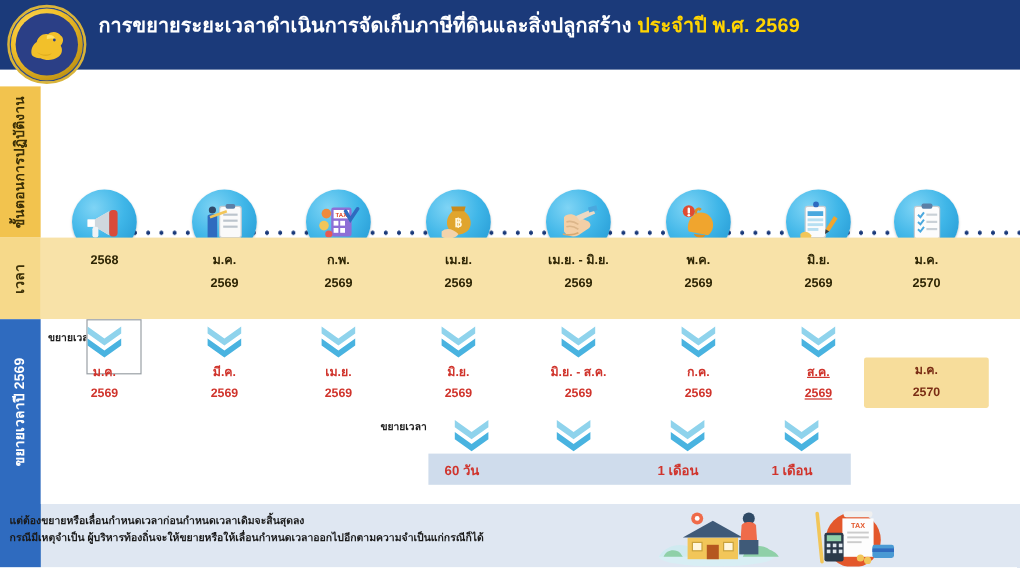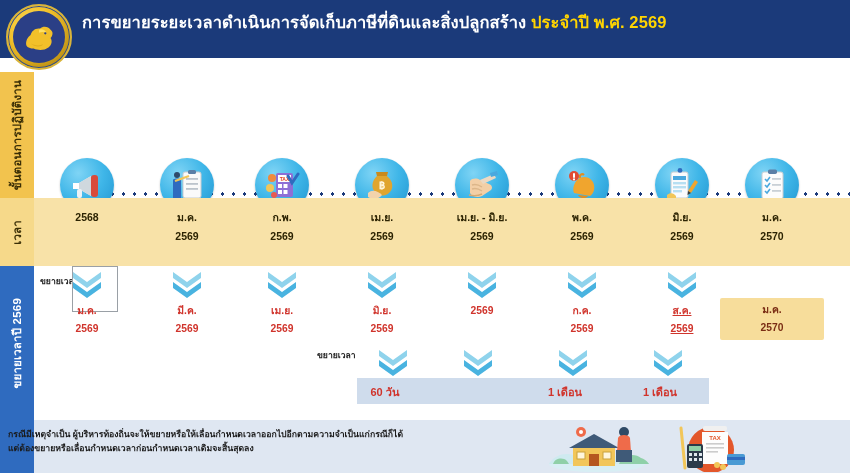--- a/index.html
+++ b/index.html
@@ -383,20 +383,21 @@
           <div>มิ.ย.</div>
           <div>2569</div>
         </div>
         <div class="chev" style="left: 431px; top: 4px;">
           <svg width="34" height="30" viewBox="0 0 34 30">
     <path d="M3 2 L17 12 L31 2 L31 8 L17 18 L3 8 Z" fill="#8fd3ec"></path>
     <path d="M3 12 L17 22 L31 12 L31 18 L17 28 L3 18 Z" fill="#49b3e0"></path>
   </svg>
         </div>
         <div class="ext-date" style="left: 396px; top: 36px;">
+          <div>มิ.ย. - ส.ค.</div>
           <div>2569</div>
         </div>
         <div class="chev" style="left: 531px; top: 4px;">
           <svg width="34" height="30" viewBox="0 0 34 30">
     <path d="M3 2 L17 12 L31 2 L31 8 L17 18 L3 8 Z" fill="#8fd3ec"></path>
     <path d="M3 12 L17 22 L31 12 L31 18 L17 28 L3 18 Z" fill="#49b3e0"></path>
   </svg>
         </div>
         <div class="ext-date" style="left: 496px; top: 36px;">
           <div>ก.ค.</div>
@@ -449,22 +450,22 @@
   <div id="dur-container">
       <div class="dur-cell" style="left: 330px;">60 วัน</div>
       <div class="dur-cell" style="left: 415px; margin-top: 42px;">60 วัน + 2 เดือน</div>
       <div class="dur-cell" style="left: 510px;">1 เดือน</div>
       <div class="dur-cell" style="left: 605px;">1 เดือน</div>
     </div>
 
   <div class="footer"></div>
   <div class="footer-accent"></div>
   <div class="footer-text">
+    <div>แต่ต้องขยายหรือเลื่อนกำหนดเวลาก่อนกำหนดเวลาเดิมจะสิ้นสุดลง</div>
     <div>กรณีมีเหตุจำเป็น ผู้บริหารท้องถิ่นจะให้ขยายหรือให้เลื่อนกำหนดเวลาออกไปอีกตามความจำเป็นแก่กรณีก็ได้</div>
-    <div>แต่ต้องขยายหรือเลื่อนกำหนดเวลาก่อนกำหนดเวลาเดิมจะสิ้นสุดลง</div>
   </div>
 
   <svg class="illus illus-house" viewBox="0 0 112 48">
     <ellipse cx="52" cy="40" rx="48" ry="8" fill="#d8eef4"></ellipse>
     <path d="M4 40 C10 30 22 28 30 32 C38 26 52 27 58 33 C68 30 80 33 86 40 Z" fill="#cfeaf0"></path>
     <path d="M74 40 C78 30 90 29 96 34 C102 36 104 40 104 40 Z" fill="#8fd0a8"></path>
     <path d="M8 40 C10 34 18 33 22 37 L24 40 Z" fill="#8fd0a8"></path>
     <rect x="28" y="24" width="42" height="18" fill="#f2c659"></rect>
     <path d="M24 24 L49 10 L74 24 Z" fill="#3f5a78"></path>
     <rect x="44" y="30" width="10" height="12" fill="#b5571f"></rect>

